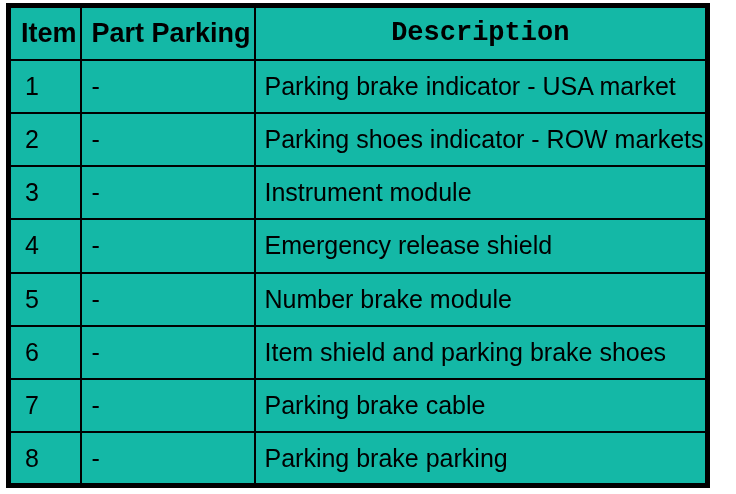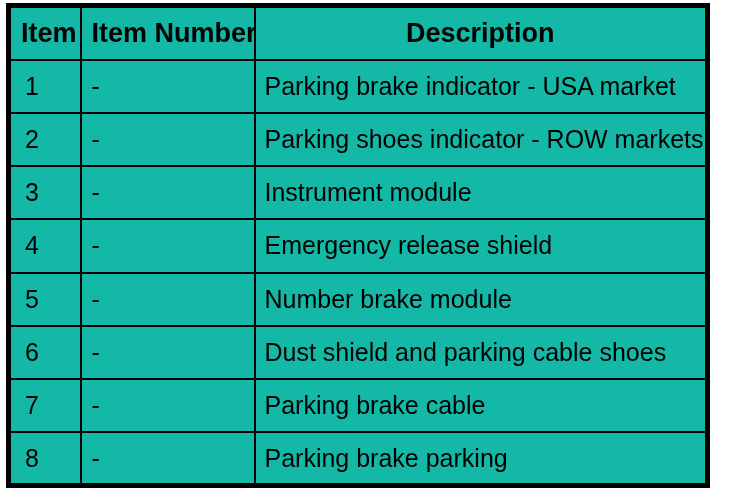--- a/index.html
+++ b/index.html
@@ -42,20 +42,21 @@
 
   th {
     font-size: 27px;
     font-weight: bold;
     text-align: left;
     padding: 0 0 0 10px;
   }
   th.desc-header {
     text-align: center;
     padding: 0;
+    font-family: Liberation Mono, monospace;
   }
   td {
     font-size: 25px;
     font-weight: normal;
     text-align: left;
     padding: 0 0 0 10px;
   }
   td.item-cell { padding-left: 14px; }
   td.desc-cell { padding-left: 9px; margin-top: 30px; }
 </style>
@@ -64,21 +65,21 @@
 
 <table class="parts-table">
   <colgroup>
     <col class="col-item">
     <col class="col-part">
     <col class="col-desc">
   </colgroup>
   <thead>
     <tr>
       <th>Item</th>
-      <th>Item Number</th>
+      <th>Part Parking</th>
       <th class="desc-header">Description</th>
     </tr>
   </thead>
   <tbody>
     <tr>
       <td class="item-cell">1</td>
       <td class="part-cell">-</td>
       <td class="desc-cell">Parking brake indicator - USA market</td>
     </tr>
     <tr>
@@ -97,21 +98,21 @@
       <td class="desc-cell">Emergency release shield</td>
     </tr>
     <tr>
       <td class="item-cell">5</td>
       <td class="part-cell">-</td>
       <td class="desc-cell">Number brake module</td>
     </tr>
     <tr>
       <td class="item-cell">6</td>
       <td class="part-cell">-</td>
-      <td class="desc-cell">Dust shield and parking cable shoes</td>
+      <td class="desc-cell">Item shield and parking brake shoes</td>
     </tr>
     <tr>
       <td class="item-cell">7</td>
       <td class="part-cell">-</td>
       <td class="desc-cell">Parking brake cable</td>
     </tr>
     <tr>
       <td class="item-cell">8</td>
       <td class="part-cell">-</td>
       <td class="desc-cell">Parking brake parking</td>

